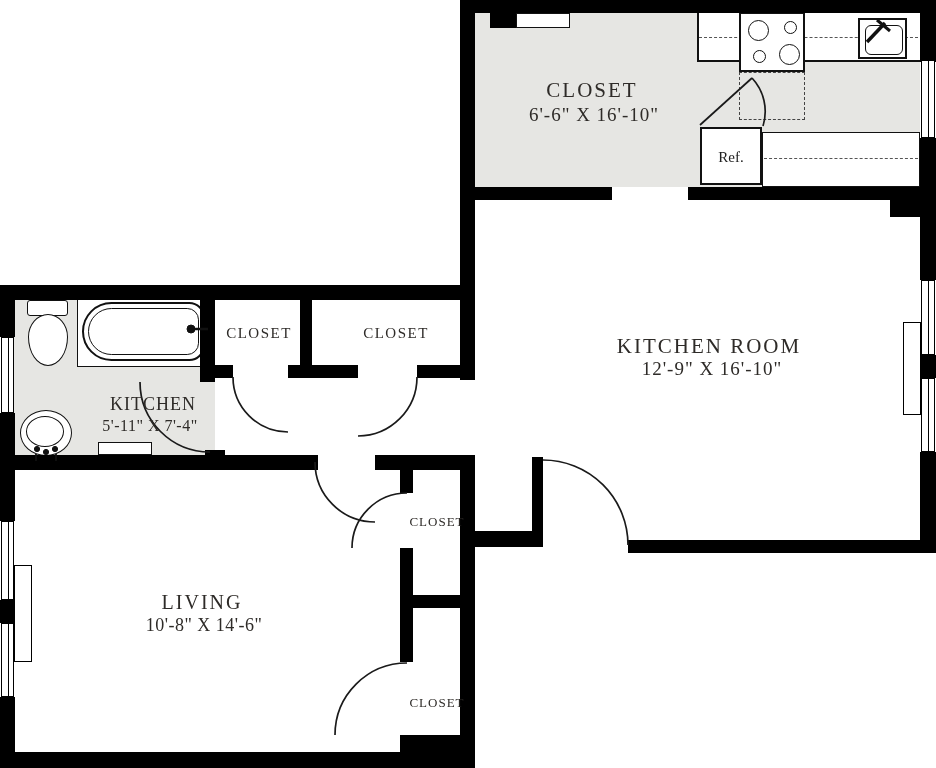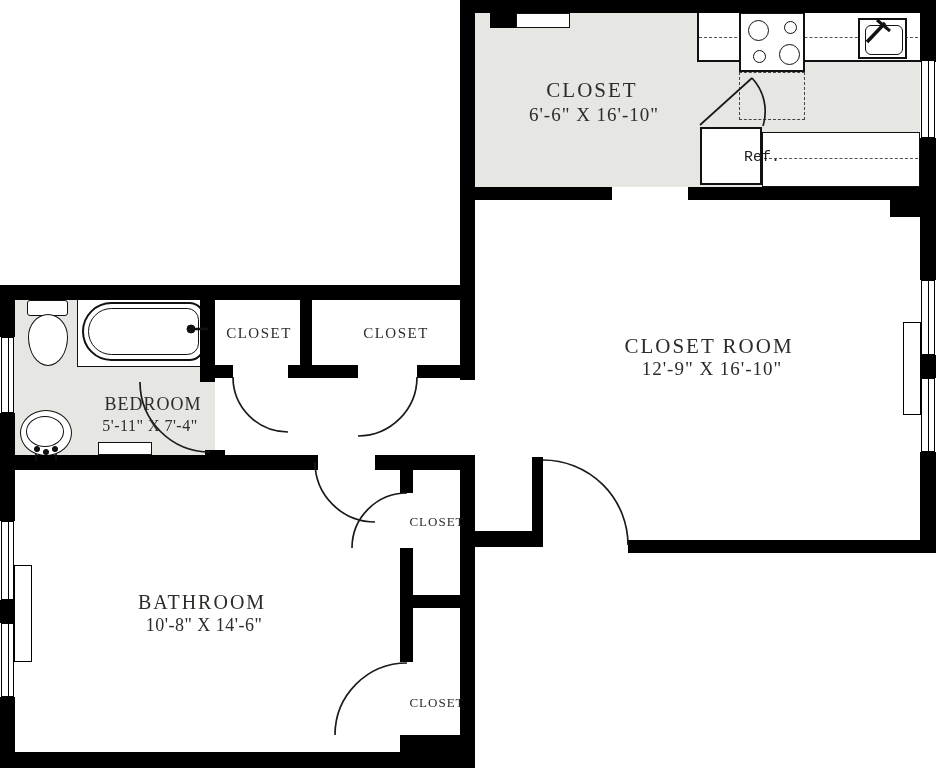--- a/index.html
+++ b/index.html
@@ -17,21 +17,21 @@
   .lbl{position:absolute;transform:translate(-50%,-50%);color:#2e2b28;white-space:nowrap;
        text-align:center;line-height:1;}
   .room-name{font-size:21px;letter-spacing:2px;}
   .room-dims{font-size:19px;letter-spacing:1px;}
   .bath-name{font-size:18px;letter-spacing:1px;}
   .bath-dims{font-size:16px;letter-spacing:.5px;}
   .bed-name{font-size:20px;letter-spacing:2px;}
   .bed-dims{font-size:18px;letter-spacing:.5px;}
   .closet-lbl{font-size:15px;letter-spacing:1.5px;}
   .closet-sm{font-size:13px;letter-spacing:1px;}
-  .ref-lbl{font-size:15px;font-family:Liberation Mono, monospace;color:#222;margin-left:31px;}
+  .ref-lbl{font-size:15px;font-family:Liberation Serif, serif;color:#222;}
   .circ{position:absolute;border:1.8px solid #111;border-radius:50%;box-sizing:border-box;background:#fff;}
   svg.overlay{position:absolute;left:0;top:0;z-index:30;}
   .z10{z-index:10}.z20{z-index:20}.z25{z-index:25}.z40{z-index:40}
 </style>
 </head>
 <body>
 
 <div id="plan">
 
   <div class="floor" style="left:475px;top:13px;width:445px;height:174px;"></div>
@@ -135,27 +135,27 @@
       <circle cx="37" cy="449" r="2.6"></circle>
       <circle cx="46" cy="452" r="2.6"></circle>
       <circle cx="55" cy="449" r="2.6"></circle>
       <path d="M 36,454 L 36,461 M 56,454 L 56,461" stroke-width="1.8" fill="none"></path>
     </g>
   </svg>
 
   <div class="lbl room-name z40" style="left:592px;top:90px;">CLOSET</div>
   <div class="lbl room-dims z40" style="left:594px;top:114px;">6'-6" X 16'-10"</div>
 
-  <div class="lbl room-name z40" style="left:709px;top:346px;">CLOSET ROOM</div>
+  <div class="lbl room-name z40" style="left:709px;top:346px;">KITCHEN ROOM</div>
   <div class="lbl room-dims z40" style="left:712px;top:368px;">12'-9" X 16'-10"</div>
 
-  <div class="lbl bath-name z40" style="left:153px;top:404px;">BEDROOM</div>
+  <div class="lbl bath-name z40" style="left:153px;top:404px;">KITCHEN</div>
   <div class="lbl bath-dims z40" style="left:150px;top:426px;">5'-11" X 7'-4"</div>
 
-  <div class="lbl bed-name z40" style="left:202px;top:602px;">BATHROOM</div>
+  <div class="lbl bed-name z40" style="left:202px;top:602px;">LIVING</div>
   <div class="lbl bed-dims z40" style="left:204px;top:625px;">10'-8" X 14'-6"</div>
 
   <div class="lbl closet-lbl z40" style="left:259px;top:333px;">CLOSET</div>
   <div class="lbl closet-lbl z40" style="left:396px;top:333px;">CLOSET</div>
   <div class="lbl closet-sm z40" style="left:437px;top:521px;">CLOSET</div>
   <div class="lbl closet-sm z40" style="left:437px;top:702px;">CLOSET</div>
 
 </div>
 
 </body></html>

